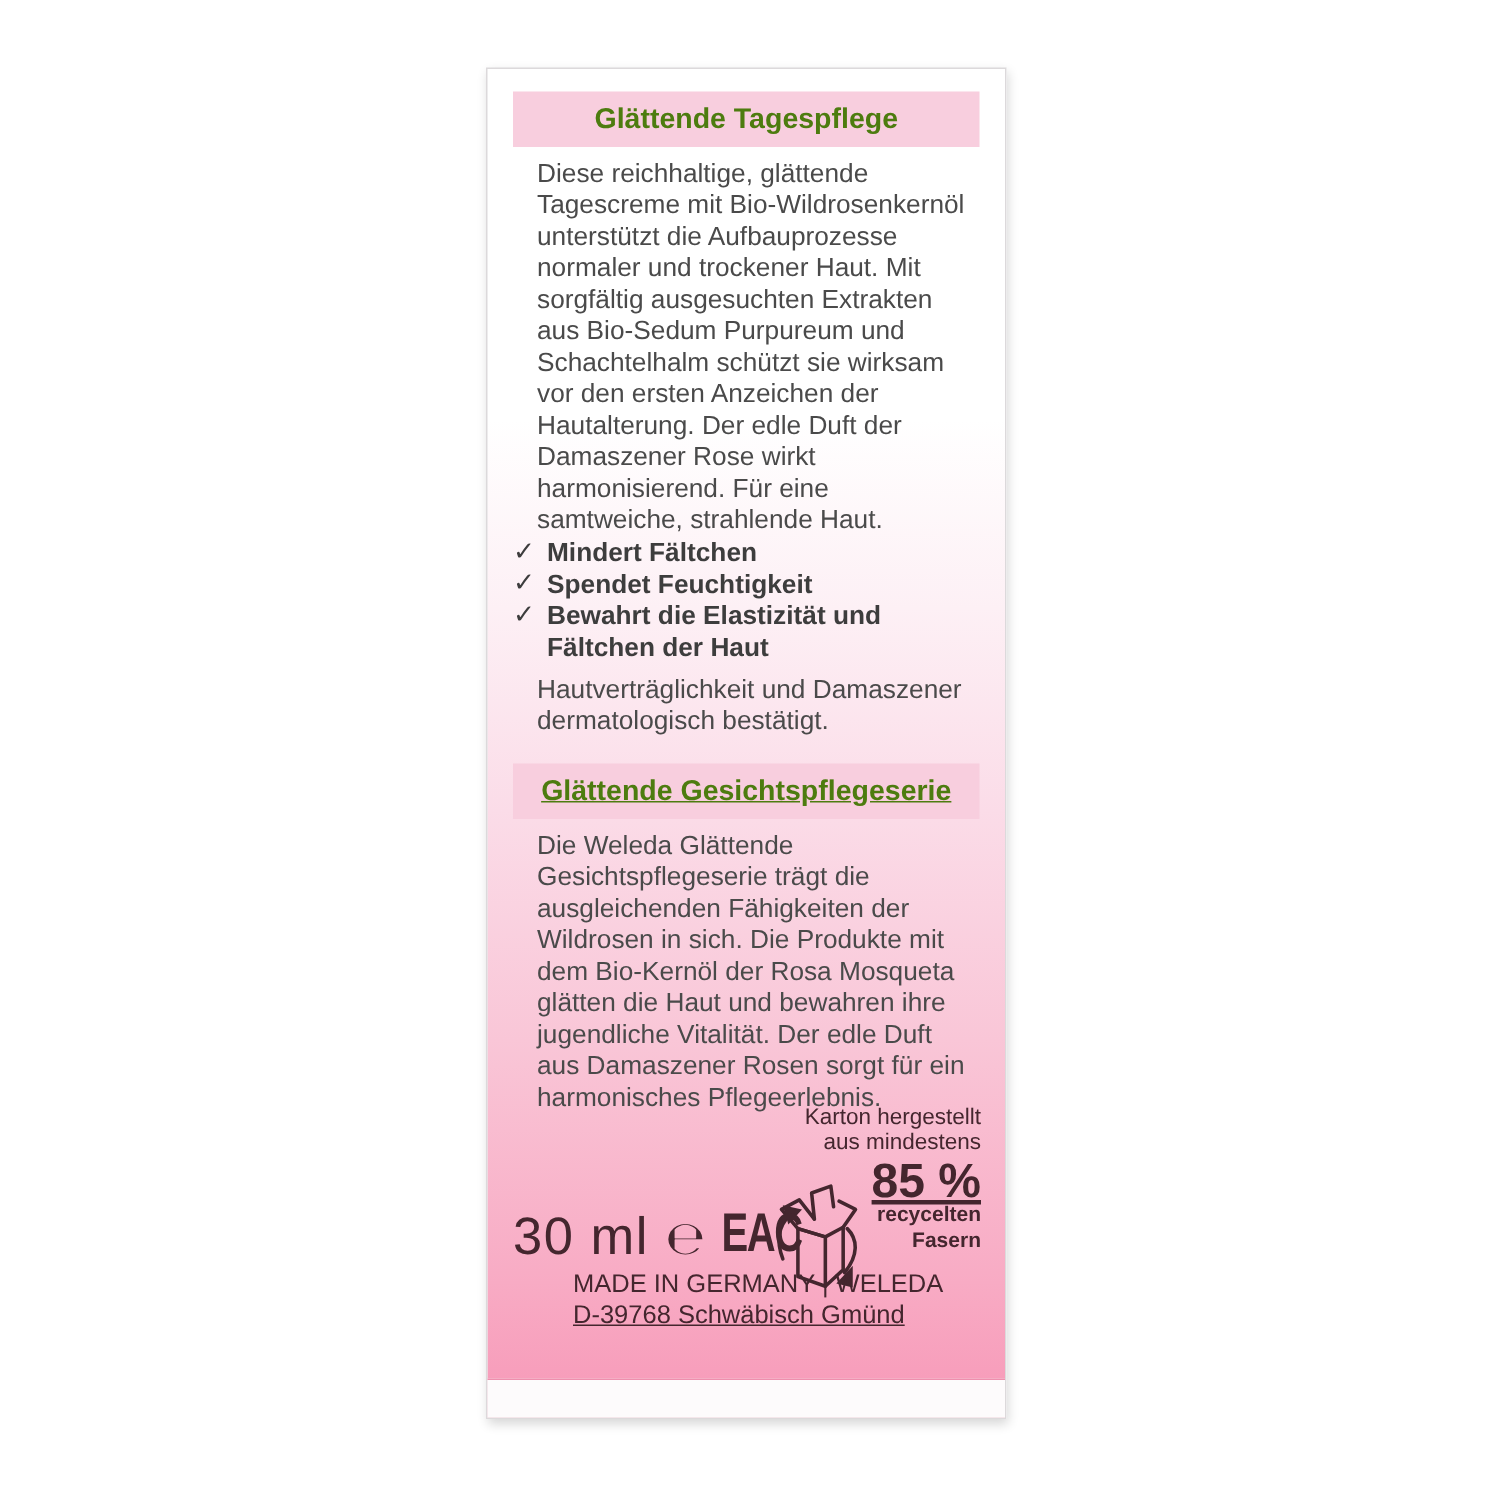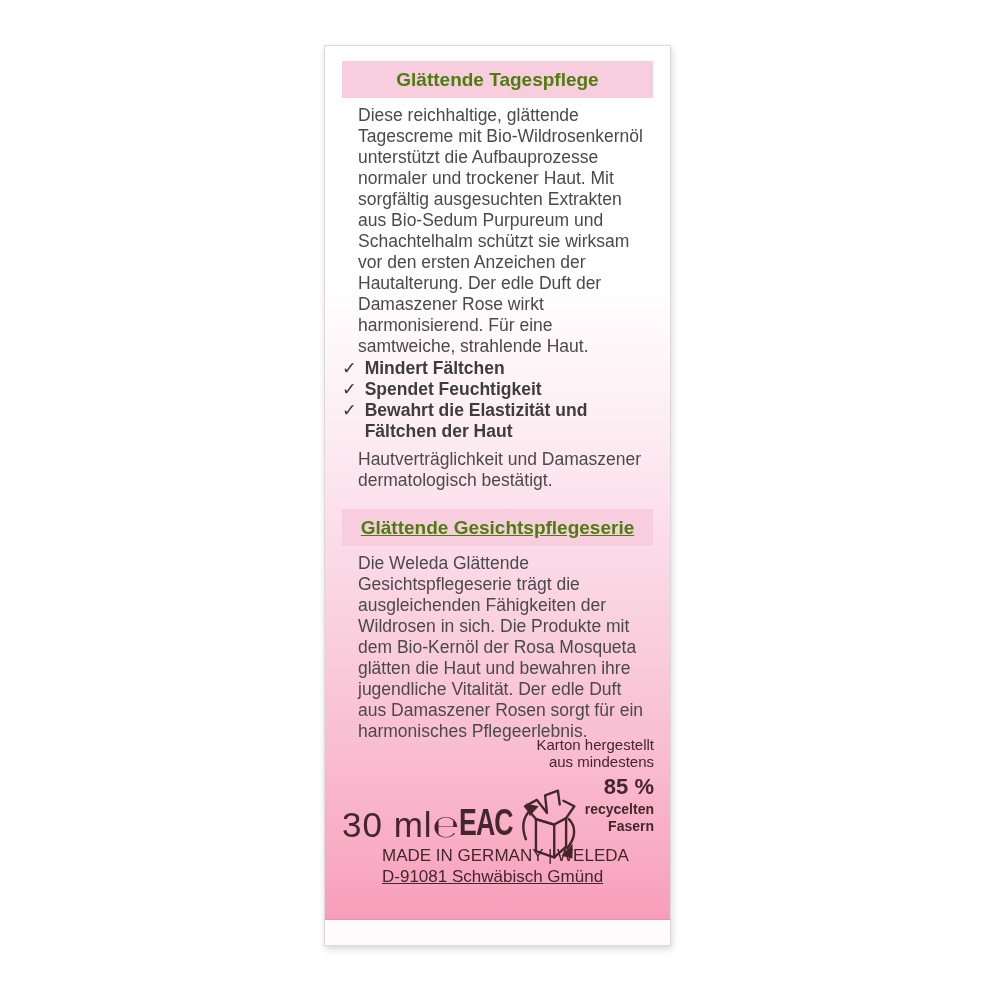--- a/index.html
+++ b/index.html
@@ -34,24 +34,24 @@
   .check{
     font-family:"DejaVu Sans", sans-serif;font-weight:bold;
     margin-right:8px;flex:0 0 auto;
   }
   .bottom-cluster{position:absolute;left:17px;right:16px;top:690px;height:115px;}
   .carton-info{position:absolute;right:0;top:0;text-align:right;color:#44262e;}
   .carton-line{font-size:15px;line-height:17px;}
   .icon-row{display:flex;justify-content:flex-end;align-items:flex-start;gap:7px;margin-top:3px;}
   .recycle-icon{flex:0 0 auto;margin-top:4px;}
   .percent-col{text-align:right;color:#44262e;}
-  .percent{font-size:22px;font-weight:bold;line-height:28px;}
+  .percent{font-size:32px;font-weight:bold;line-height:28px;text-decoration:underline;}
   .percent-note{font-size:14px;line-height:17px;font-weight:bold;}
   .volume-row{
-    position:absolute;left:0;bottom:6px;display:flex;align-items:baseline;
+    position:absolute;left:0;bottom:6px;display:flex;align-items:baseline;gap:11px;
     color:#44262e;
   }
   .volume{font-size:35px;letter-spacing:1px;}
   .esign{font-family:"DejaVu Sans", sans-serif;font-size:31px;}
   .eac{
     font-size:29px;font-weight:800;letter-spacing:-1px;
     transform:scaleY(1.25) scaleX(0.92);transform-origin:left bottom;display:inline-block;
   }
   .footer{
     position:absolute;left:17px;top:800px;color:#44262e;
@@ -128,18 +128,18 @@
     <div class="volume-row">
       <span class="volume">30 ml</span>
       <span class="esign">℮</span>
       <span class="eac">EAC</span>
     </div>
 
   </div>
 
   <div class="footer">
     <div>MADE IN GERMANY | WELEDA</div>
-    <div class="underlined">D-91081 Schwäbisch Gmünd</div>
+    <div class="underlined">D-39768 Schwäbisch Gmünd</div>
   </div>
 
   <div class="flap"></div>
 
 </div>
 
 </body></html>

